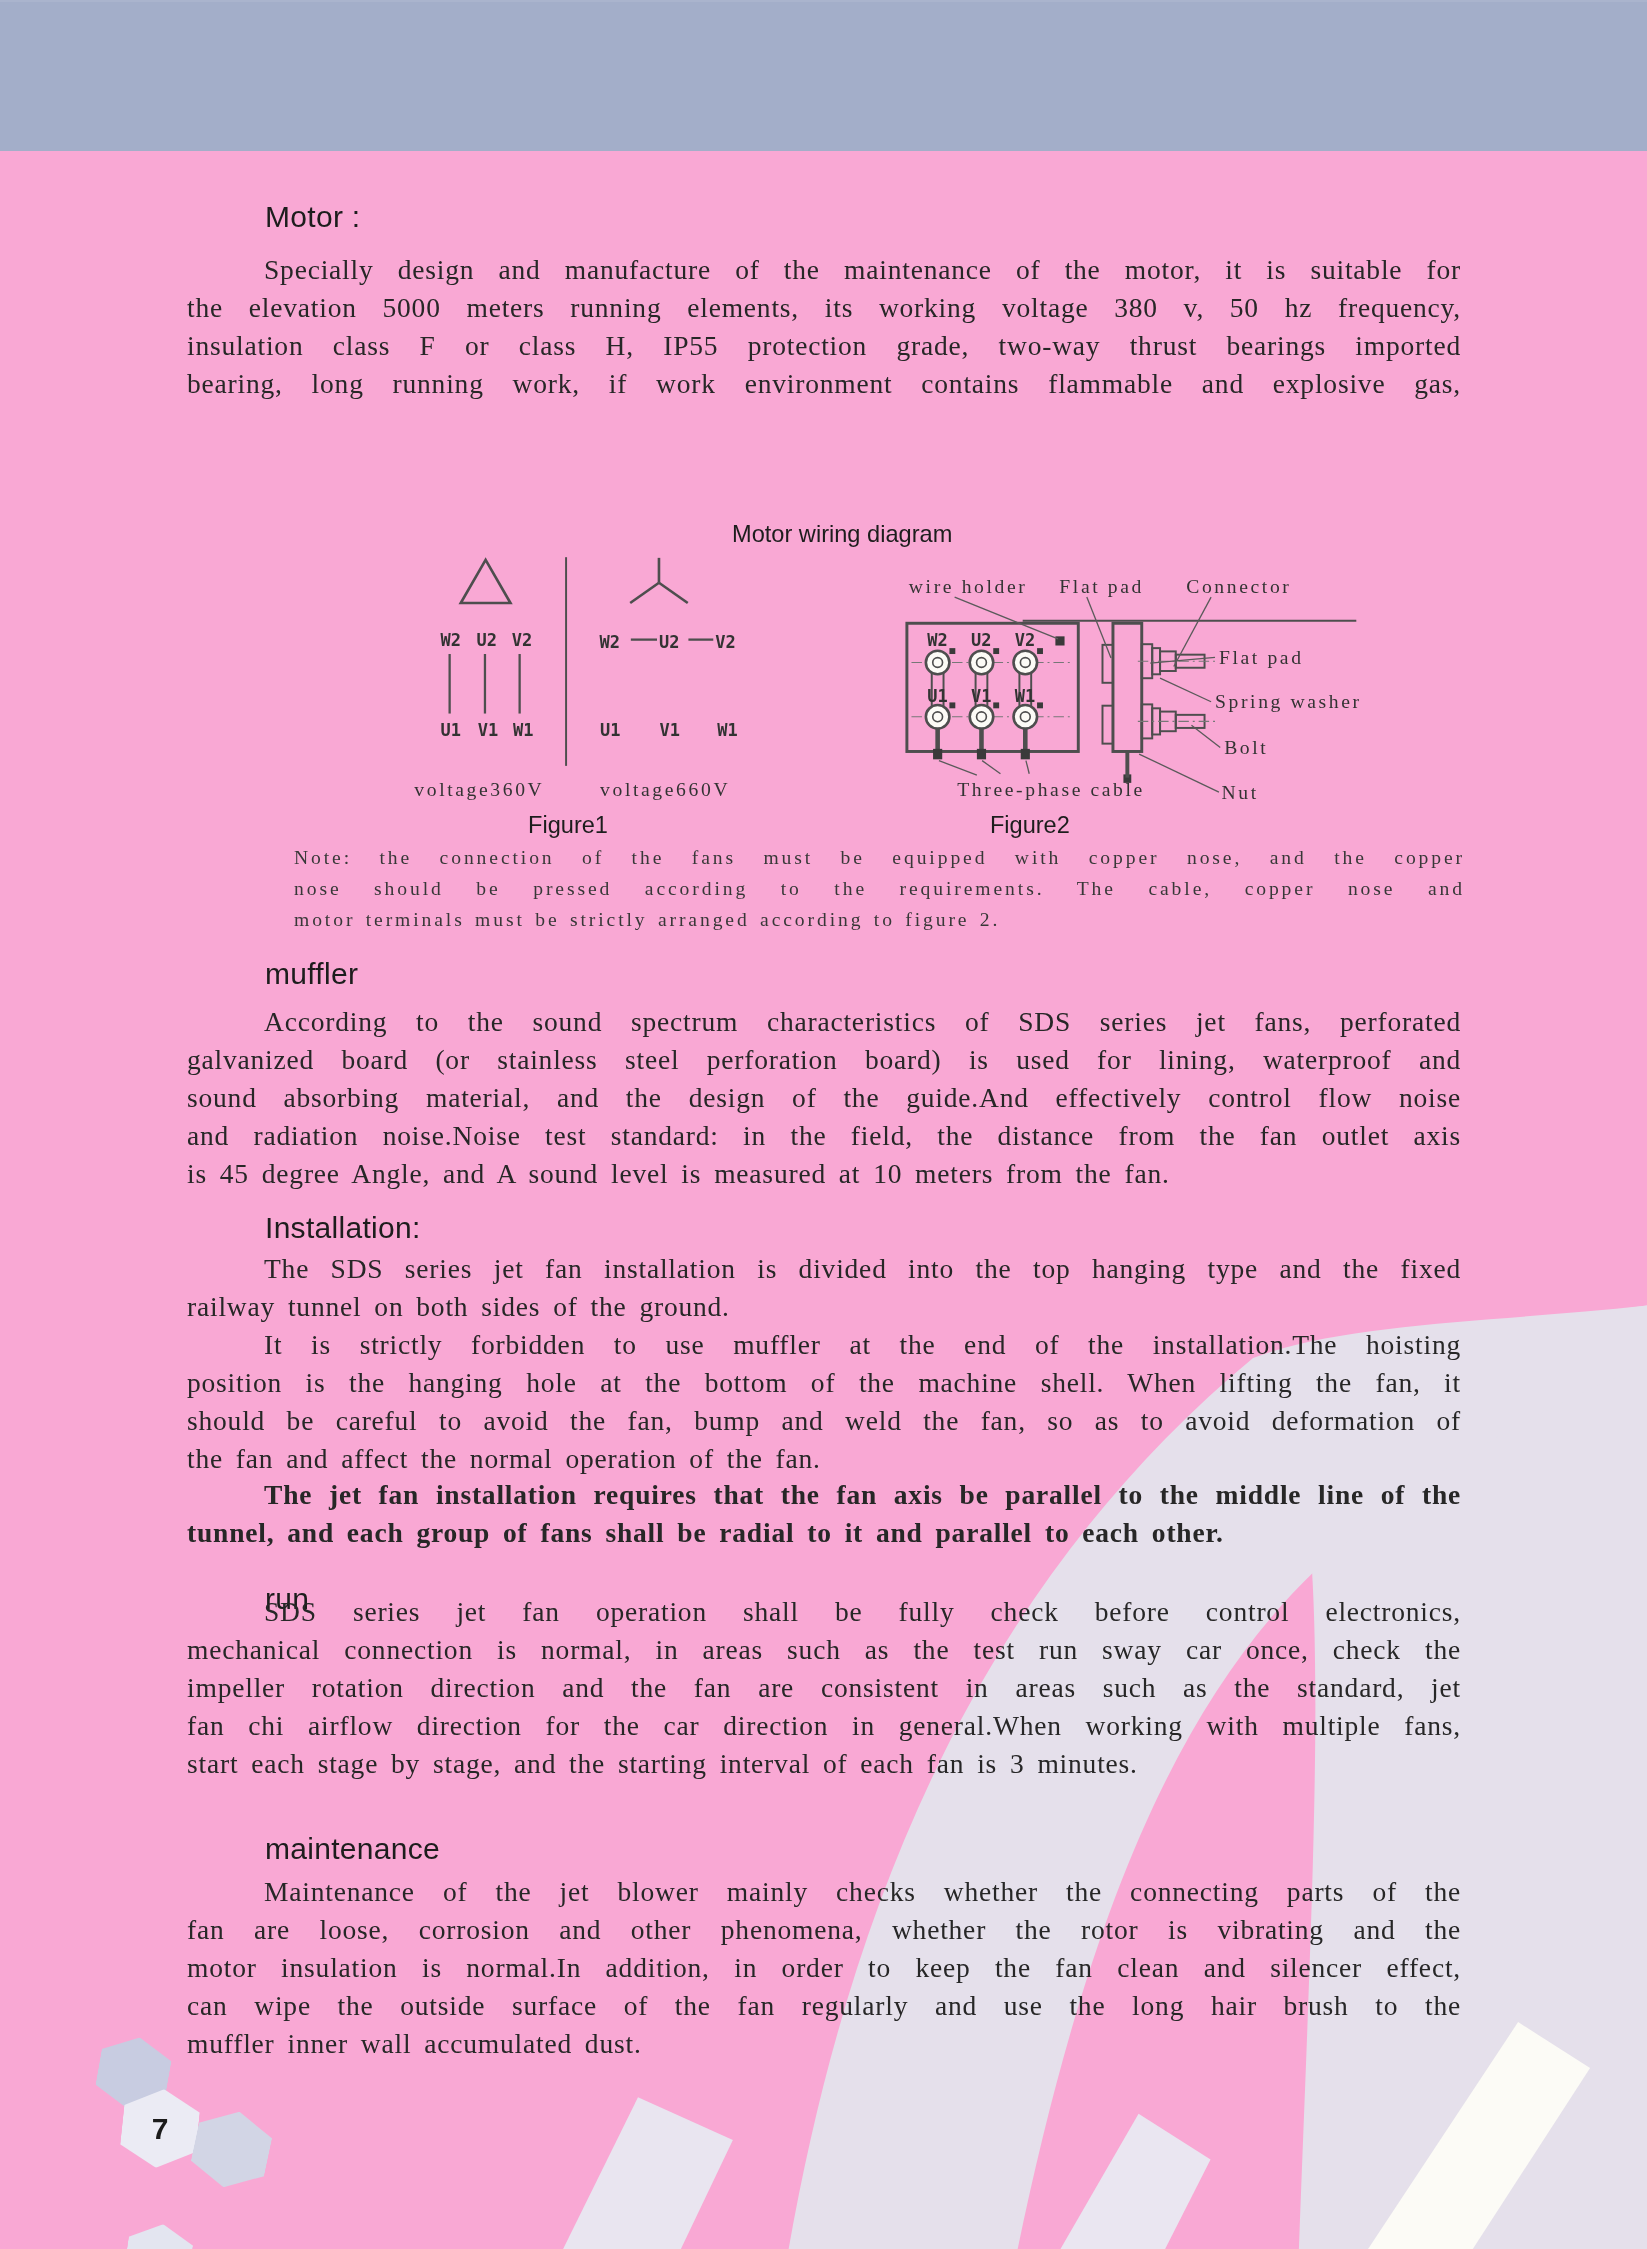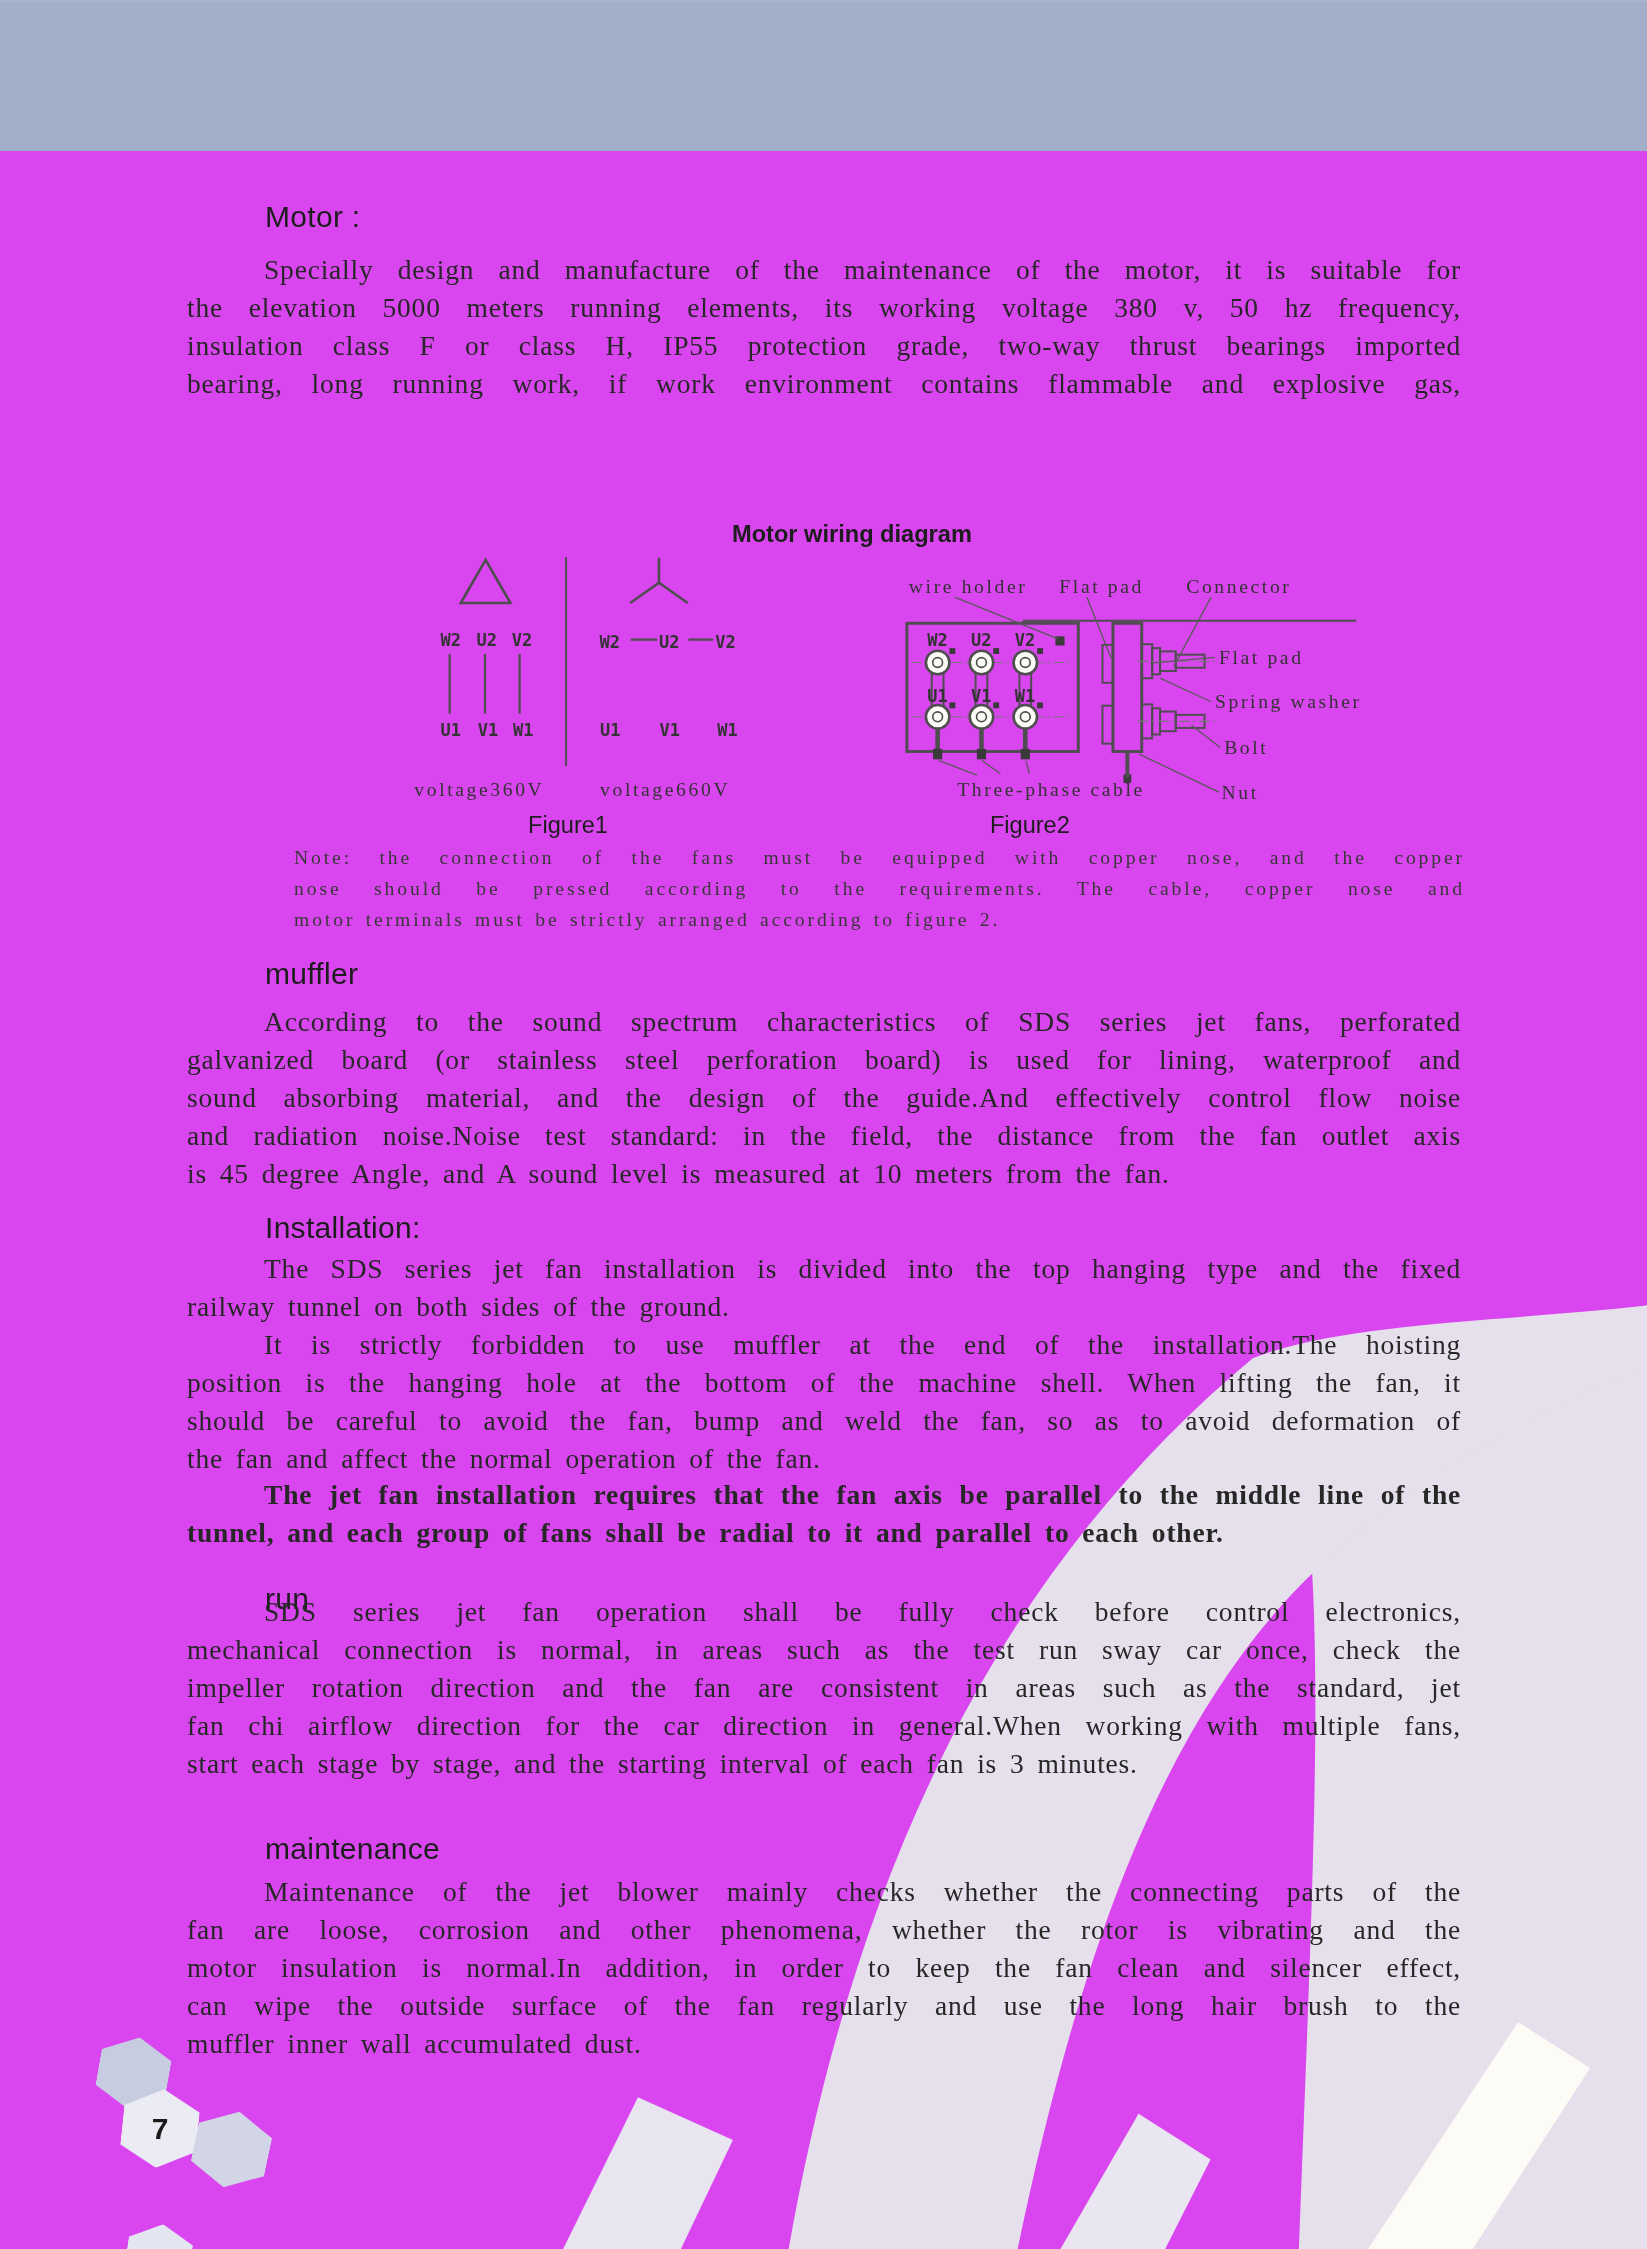--- a/index.html
+++ b/index.html
@@ -1,26 +1,26 @@
 <!DOCTYPE html>
 <html style="font-size:10.5px"><head>
 <meta charset="utf-8">
 <style>
   html,body{margin:0;padding:0;background:#ffffff;}
-  .page{position:relative;width:1647px;height:2250px;background:#d946ef;overflow:hidden;
+  .page{position:relative;width:1647px;height:2250px;background:#f9a8d4;overflow:hidden;
         font-family:"Liberation Serif",serif;}
   .top-band{position:absolute;left:0;top:0;width:1647px;height:149px;background:#a3aec9;
             border-top:2.6px solid #aab4cd;}
   .wm{position:absolute;left:0;top:0;width:1647px;height:2250px;pointer-events:none;}
   .fig-svg{position:absolute;left:393px;top:550px;width:982px;height:314px;pointer-events:none;}
 
   .h{position:absolute;left:265px;font-family:"Liberation Sans",sans-serif;font-size:30px;
      font-weight:500;color:#1d1d1d;letter-spacing:0.3px;white-space:nowrap;}
   .fig-title{position:absolute;left:732px;top:521px;font-family:"Liberation Sans",sans-serif;
-     font-size:23.6px;font-weight:700;color:#1d1d1d;white-space:nowrap;}
+     font-size:23.6px;font-weight:400;color:#1d1d1d;white-space:nowrap;}
 
   .para{position:absolute;left:187px;width:1274px;font-size:27.5px;line-height:38px;
         color:#272727;letter-spacing:0.8px;word-spacing:5.2px;}
   .para .ln{text-align:justify;text-align-last:justify;}
   .para .ln.last{text-align:left;text-align-last:auto;}
   .para .ln.ind{text-indent:77px;}
 
   .note{position:absolute;left:294px;top:842px;width:1171px;font-size:19.6px;line-height:31px;
         color:#383838;letter-spacing:2.9px;word-spacing:2.6px;}
   .note .ln{text-align:justify;text-align-last:justify;}

